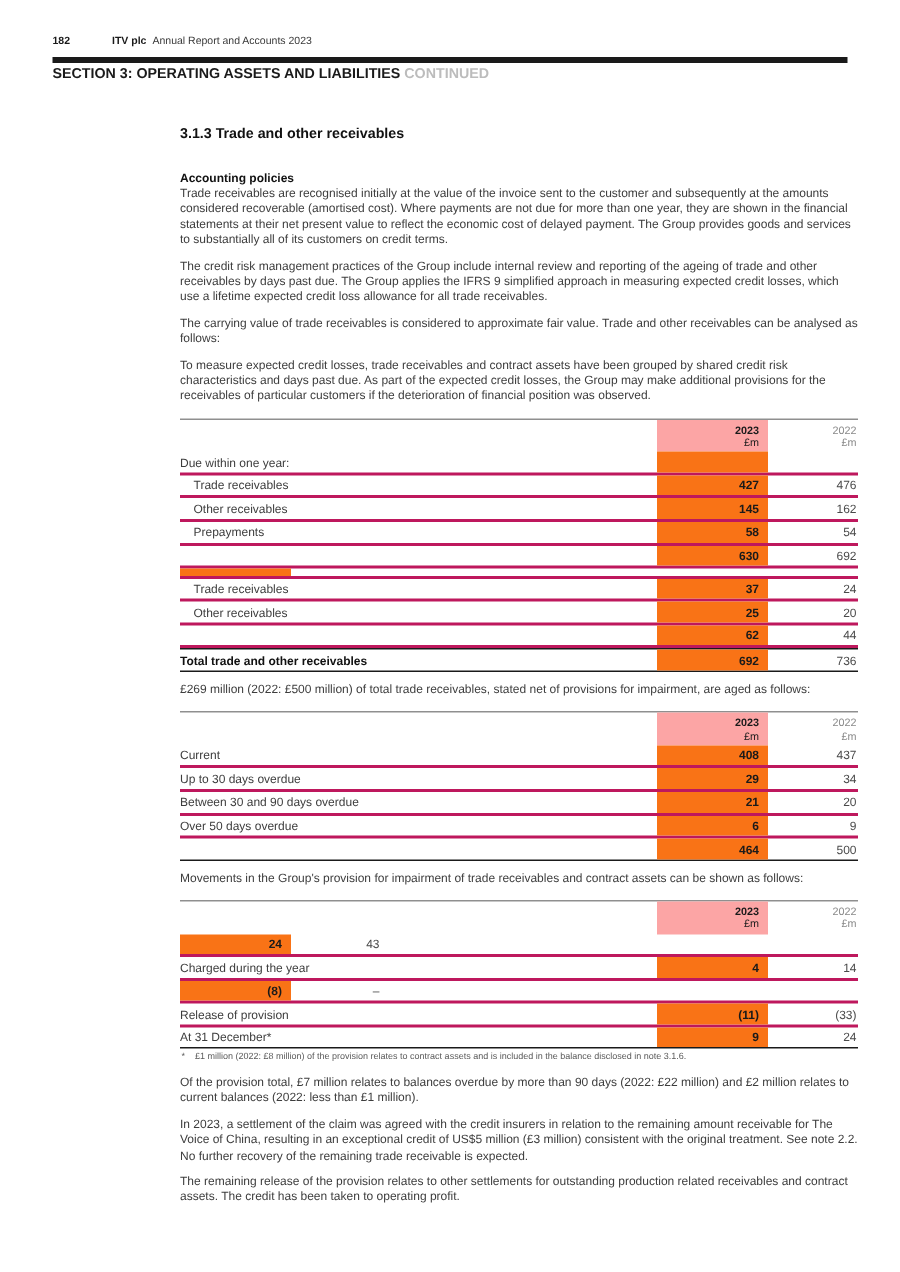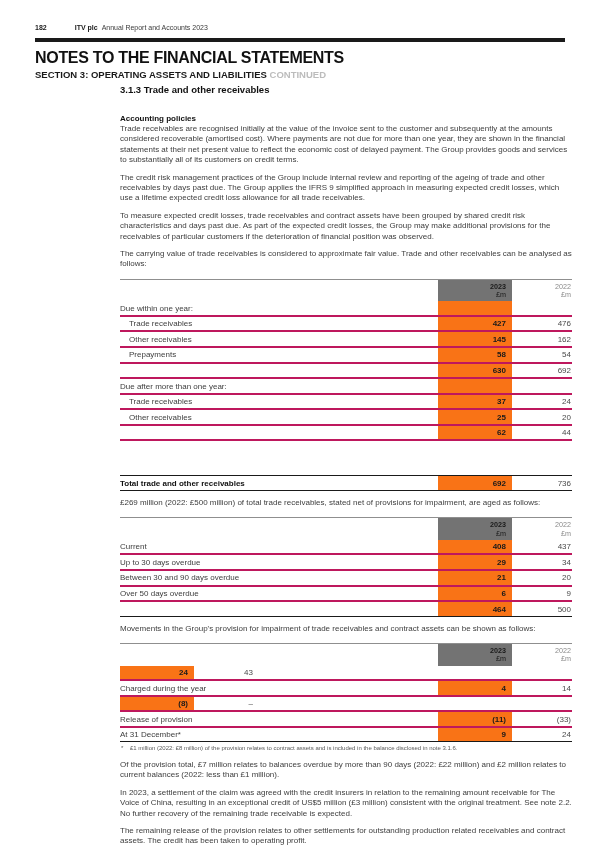--- a/index.html
+++ b/index.html
@@ -21,64 +21,63 @@
   .content { position:absolute; left:120px; top:84px; width:452px; }
   .h3 { font-size:9.5px; font-weight:700; color:#111; }
   .h4 { font-size:8px; font-weight:700; color:#111; margin-top:19px; }
   .para { font-size:8px; line-height:10.4px; color:#3d3d3d; margin-top:7px; }
   .para.first { margin-top:1px; }
 
   
   .tbl { width:100%; margin-top:9px; font-size:8px; }
   .thead { display:flex; border-top:1px solid #8f8f8f; }
   .thead .hl { flex:1; }
-  .thead .ha { width:74px; background:#737373; text-align:right; padding:3px 6px 2px 0;
+  .thead .ha { width:74px; background:#fca5a5; text-align:right; padding:3px 6px 2px 0;
                font-size:7.2px; line-height:8.2px; font-weight:700; color:#1a1a1a; }
   .thead .hb { width:60px; text-align:right; padding:3px 1px 2px 0;
                font-size:7.2px; line-height:8.2px; color:#8a8a8a; }
   .thead .unit { font-weight:400; }
   .tr { display:flex; border-bottom:2px solid #be185d; }
   .tr .tl { flex:1; padding:2.4px 4px 2.2px 0; color:#3d3d3d; }
   .tr.item .tl { padding-left:9px; }
   .tr .ta { width:74px; background:#f97316; text-align:right; padding:2.4px 6px 2.2px 0;
             font-weight:700; color:#1a1a1a; }
   .tr .tb { width:60px; text-align:right; padding:2.4px 1px 2.2px 0; color:#4a4a4a; }
-  .tr.total { border-top:1.5px solid #1a1a1a; border-bottom:1.5px solid #1a1a1a;margin-top:34px; }
+  .tr.total { border-top:1.5px solid #1a1a1a; border-bottom:1.5px solid #1a1a1a; }
   .tr.total .tl { font-weight:700; color:#111; }
   .tr.last { border-bottom:1.5px solid #1a1a1a; }
 
   .footnote { display:flex; font-size:6px; line-height:7.5px; color:#5a5a5a; margin-top:3px; }
   .footnote .mark { width:10px; padding-left:1px; }
   .footnote .fx { flex:1; }
 </style>
 </head>
 <body>
 
 <div class="page">
 
   <div class="meta">
     <span class="pgnum">182</span>
     <span class="brand">ITV plc</span>
     <span class="rpt">Annual Report and Accounts 2023</span>
   </div>
   <div class="rule"></div>
-  <div class="h1">NOTES TO THE FINANCIAL STATEMENTS</div>
   <div class="h2">
     <span>SECTION 3: OPERATING ASSETS AND LIABILITIES</span>
     <span class="cont">CONTINUED</span>
   </div>
 
   <div class="content">
     <div class="h3">3.1.3 Trade and other receivables</div>
     <div class="h4">Accounting policies</div>
 
     <p class="para first">Trade receivables are recognised initially at the value of the invoice sent to the customer and subsequently at the amounts considered recoverable (amortised cost). Where payments are not due for more than one year, they are shown in the financial statements at their net present value to reflect the economic cost of delayed payment. The Group provides goods and services to substantially all of its customers on credit terms.</p>
     <p class="para">The credit risk management practices of the Group include internal review and reporting of the ageing of trade and other receivables by days past due. The Group applies the IFRS 9 simplified approach in measuring expected credit losses, which use a lifetime expected credit loss allowance for all trade receivables.</p>
+    <p class="para">The carrying value of trade receivables is considered to approximate fair value. Trade and other receivables can be analysed as follows:</p>
     <p class="para">To measure expected credit losses, trade receivables and contract assets have been grouped by shared credit risk characteristics and days past due. As part of the expected credit losses, the Group may make additional provisions for the receivables of particular customers if the deterioration of financial position was observed.</p>
-    <p class="para">The carrying value of trade receivables is considered to approximate fair value. Trade and other receivables can be analysed as follows:</p>
 
     <div class="tbl">
       <div class="thead">
         <div class="hl"></div>
         <div class="ha">
           <div>2023</div>
           <div class="unit">£m</div>
         </div>
         <div class="hb">
           <div>2022</div>
@@ -104,21 +103,20 @@
         <div class="tl">Prepayments</div>
         <div class="ta">58</div>
         <div class="tb">54</div>
       </div>
       <div class="tr sub">
         <div class="tl"></div>
         <div class="ta">630</div>
         <div class="tb">692</div>
       </div>
       <div class="tr section">
-        <div class="tl">Due after more than one year:</div>
         <div class="ta"></div>
         <div class="tb"></div>
       </div>
       <div class="tr item">
         <div class="tl">Trade receivables</div>
         <div class="ta">37</div>
         <div class="tb">24</div>
       </div>
       <div class="tr item">
         <div class="tl">Other receivables</div>

